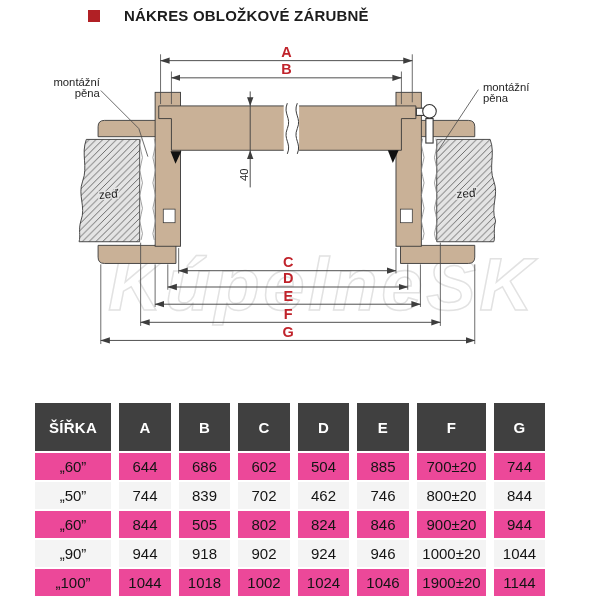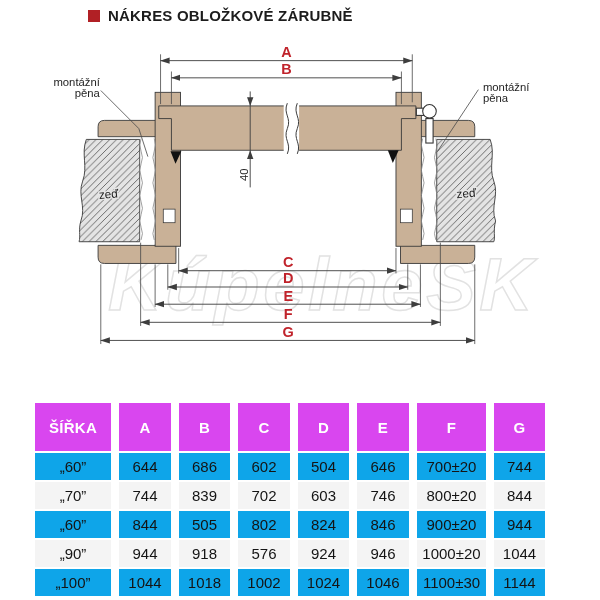--- a/index.html
+++ b/index.html
@@ -1,40 +1,40 @@
 <!DOCTYPE html>
 <html><head>
 <meta charset="utf-8">
 <style>
   html,body{margin:0;padding:0;background:#fff;}
   .page{position:relative;width:600px;height:600px;background:#ffffff;overflow:hidden;
         font-family:"Liberation Sans",sans-serif;}
   
   .title-row{position:absolute;left:88px;top:7px;display:flex;align-items:center;gap:8px;}
   .title-bullet{width:12px;height:12px;background:#b12025;flex:0 0 auto;}
-  .title-text{font-size:15px;font-weight:bold;color:#1c1c1c;letter-spacing:.2px;white-space:nowrap;}
+  .title-text{font-size:15px;font-weight:bold;color:#1c1c1c;letter-spacing:.2px;white-space:nowrap;margin-left:16px;}
   
   svg.diagram{position:absolute;left:0;top:38px;}
   .dim{stroke:#3d3d3d;stroke-width:1;fill:none;}
   .ext{stroke:#4a4a4a;stroke-width:.9;fill:none;}
   .dimlab{font-size:16px;font-weight:bold;fill:#c0232b;text-anchor:middle;}
   .anno{font-size:12.5px;fill:#1e1e1e;}
   .wall-label{font-size:13px;fill:#222;text-anchor:middle;paint-order:stroke;stroke:#e6e6e6;stroke-width:3px;}
   .tan{fill:#c9b197;stroke:#3a3a3a;stroke-width:1;}
   .foam-edge{stroke:#8a8a8a;stroke-width:.9;fill:none;}
   .hw{fill:#ffffff;stroke:#333;stroke-width:1.2;}
   .wm{font-size:82px;font-weight:bold;font-style:italic;fill:none;stroke:#e2e2e2;stroke-width:1.6;letter-spacing:4px;}
   
   .size-table{position:absolute;left:35px;top:403px;width:510px;display:grid;
      grid-template-columns:76px 52px 51px 52px 51px 52px 69px 51px;
      grid-template-rows:48px 27px 27px 27px 27px 27px;column-gap:8px;row-gap:2px;}
-  .th{background:#d946ef;color:#fff;font-weight:bold;font-size:15px;
+  .th{background:#404040;color:#fff;font-weight:bold;font-size:15px;
       display:flex;align-items:center;justify-content:center;letter-spacing:.3px;}
   .td{font-size:15px;color:#141414;display:flex;align-items:center;justify-content:center;}
-  .r-odd .td{background:#0ea5e9;}
+  .r-odd .td{background:#ec4899;}
   .r-even .td{background:#f4f4f4;}
   .row{display:contents;}
 </style>
 </head>
 <body>
 
 <div class="page">
 
   <div class="title-row">
     <span class="title-bullet"></span>
@@ -165,58 +165,58 @@
     <div class="th">E</div>
     <div class="th">F</div>
     <div class="th">G</div>
 
     <div class="row r-odd">
       <div class="td">„60”</div>
       <div class="td">644</div>
       <div class="td">686</div>
       <div class="td">602</div>
       <div class="td">504</div>
-      <div class="td">646</div>
+      <div class="td">885</div>
       <div class="td">700±20</div>
       <div class="td">744</div>
     </div>
     <div class="row r-even">
-      <div class="td">„70”</div>
+      <div class="td">„50”</div>
       <div class="td">744</div>
       <div class="td">839</div>
       <div class="td">702</div>
-      <div class="td">603</div>
+      <div class="td">462</div>
       <div class="td">746</div>
       <div class="td">800±20</div>
       <div class="td">844</div>
     </div>
     <div class="row r-odd">
       <div class="td">„60”</div>
       <div class="td">844</div>
       <div class="td">505</div>
       <div class="td">802</div>
       <div class="td">824</div>
       <div class="td">846</div>
       <div class="td">900±20</div>
       <div class="td">944</div>
     </div>
     <div class="row r-even">
       <div class="td">„90”</div>
       <div class="td">944</div>
       <div class="td">918</div>
-      <div class="td">576</div>
+      <div class="td">902</div>
       <div class="td">924</div>
       <div class="td">946</div>
       <div class="td">1000±20</div>
       <div class="td">1044</div>
     </div>
     <div class="row r-odd">
       <div class="td">„100”</div>
       <div class="td">1044</div>
       <div class="td">1018</div>
       <div class="td">1002</div>
       <div class="td">1024</div>
       <div class="td">1046</div>
-      <div class="td">1100±30</div>
+      <div class="td">1900±20</div>
       <div class="td">1144</div>
     </div>
   </div>
 </div>
 
 </body></html>

